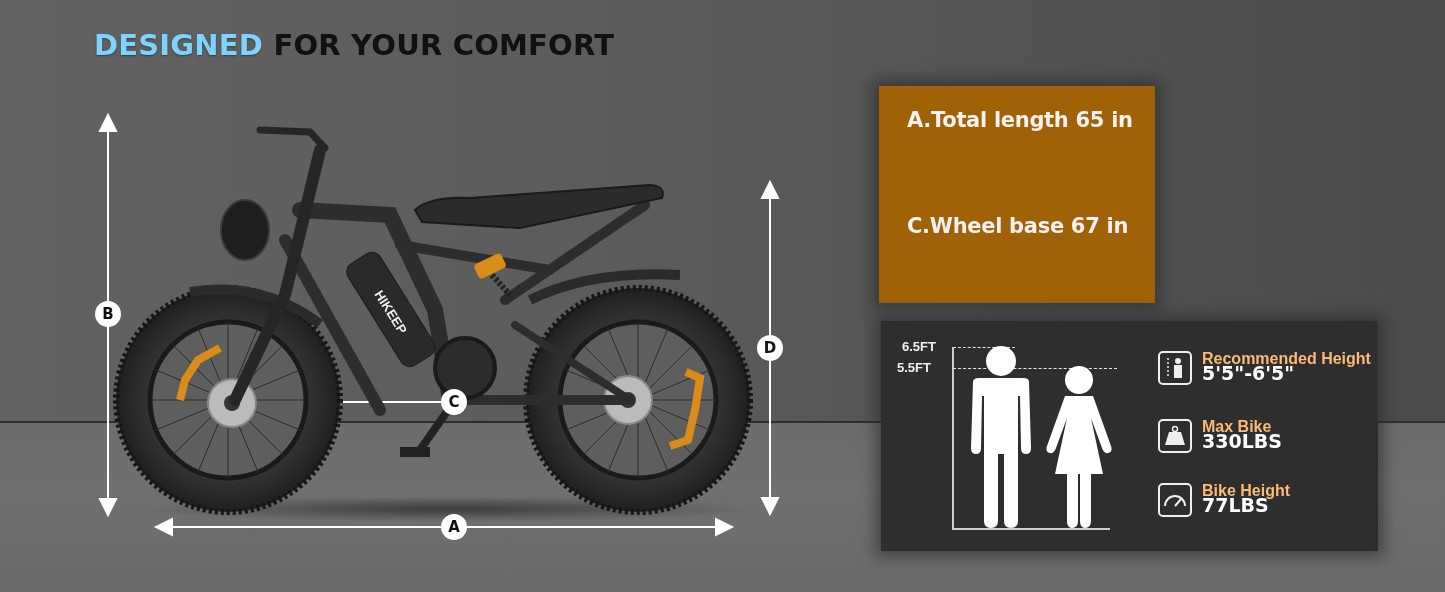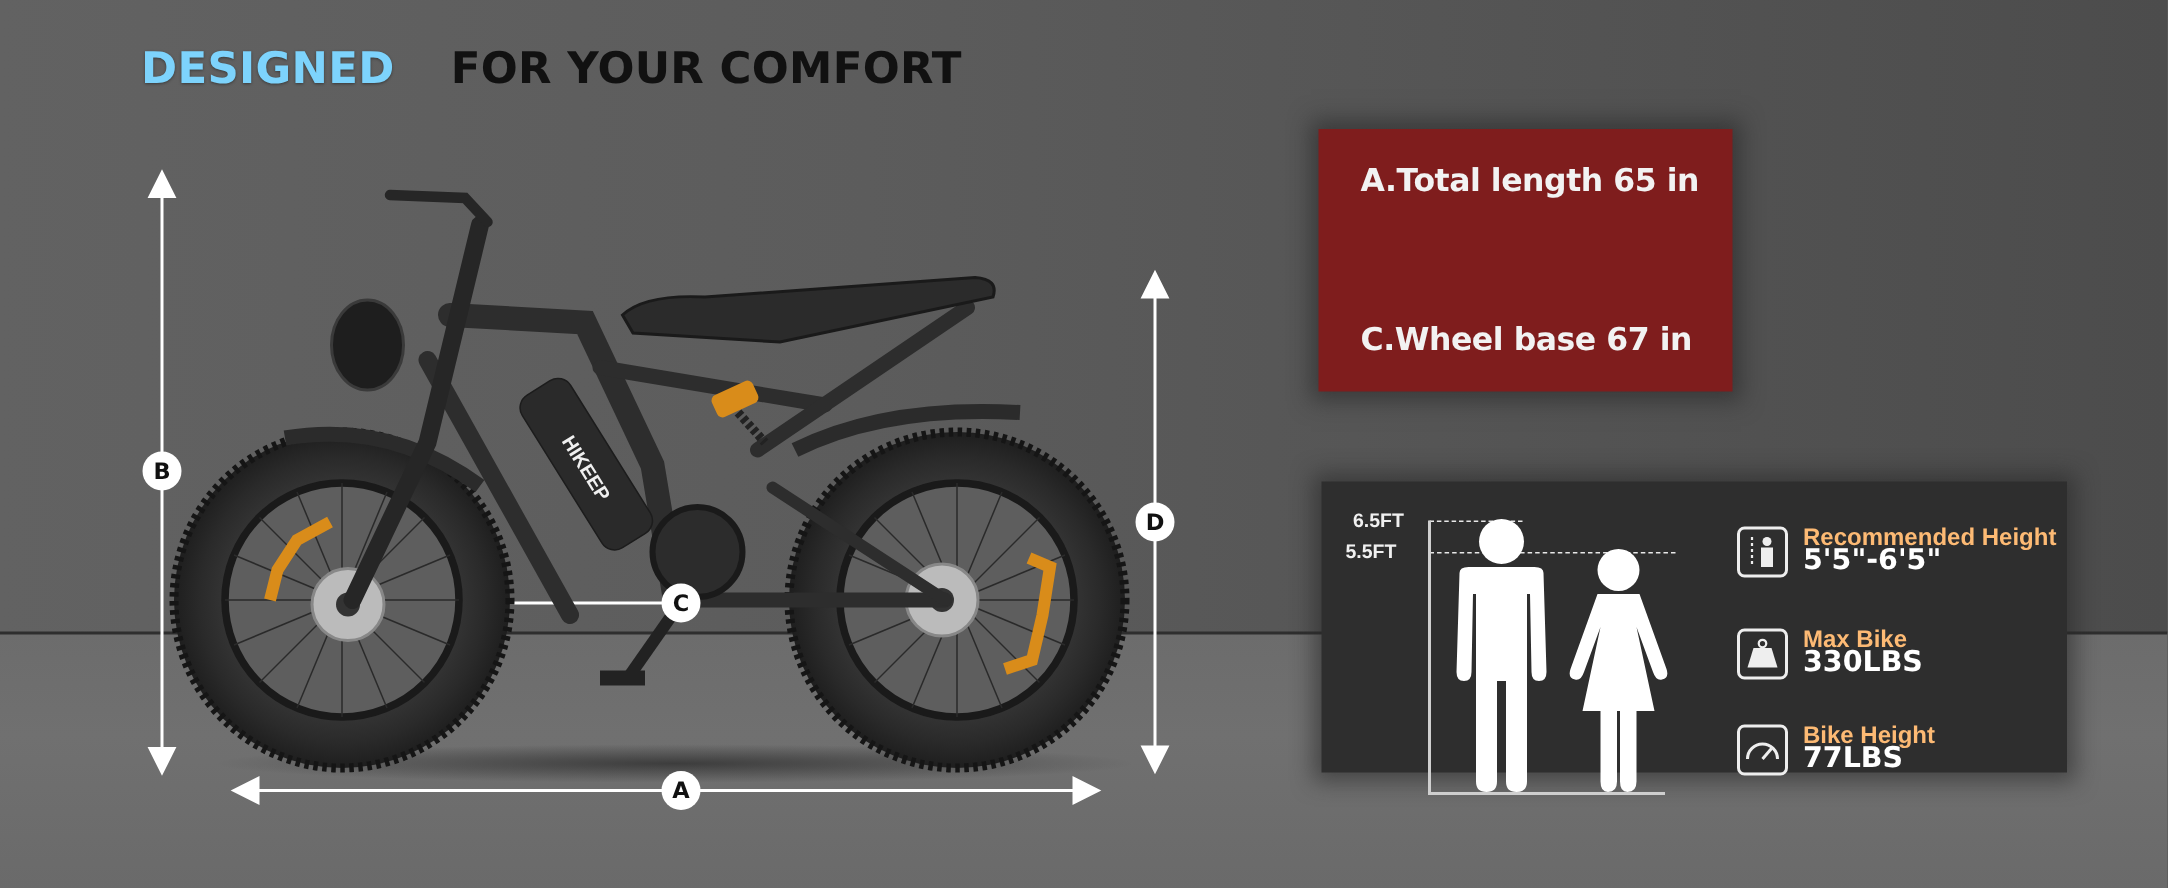--- a/index.html
+++ b/index.html
@@ -10,28 +10,28 @@
     background:linear-gradient(90deg,#626262 0%,#5c5c5c 40%,#545454 70%,#4c4c4c 100%);}
   .floor{position:absolute;left:0;top:422px;width:1445px;height:170px;
     background:linear-gradient(180deg,#6c6c6c 0%,#707070 40%,#6a6a6a 100%);}
   .horizon{position:absolute;left:0;top:421px;width:1445px;height:2px;background:#2e2e2e;}
   .floor-shadow{position:absolute;left:140px;top:496px;width:620px;height:26px;
     background:radial-gradient(ellipse at center,rgba(20,20,20,.55) 0%,rgba(20,20,20,0) 70%);}
 
   .title{position:absolute;left:94px;top:28px;font-size:29px;font-weight:bold;letter-spacing:.2px;
     font-family:"DejaVu Sans","Liberation Sans",sans-serif;}
   .title .w{color:#7dd3fc;text-shadow:0 1px 2px rgba(0,0,0,.4);}
-  .title .b{color:#111111;margin-left:27px;}
-
-  .dims-panel{position:absolute;left:879px;top:86px;width:276px;height:175px;
-    background:#7f1d1d;box-shadow:0 0 14px 6px rgba(40,40,40,.6);text-align:center;}
+  .title .b{color:#111111;}
+
+  .dims-panel{position:absolute;left:879px;top:86px;width:276px;height:217px;
+    background:#a16207;box-shadow:0 0 14px 6px rgba(40,40,40,.6);text-align:center;}
   .dim-line{position:absolute;left:28px;color:#f2f2f2;font-weight:bold;font-size:21px;
     font-family:"DejaVu Sans","Liberation Sans",sans-serif;letter-spacing:-.3px;}
 
-  .spec-panel{position:absolute;left:881px;top:321px;width:497px;height:194px;
+  .spec-panel{position:absolute;left:881px;top:321px;width:497px;height:230px;
     background:#2e2e2e;box-shadow:0 0 14px 6px rgba(40,40,40,.6);}
   .ft{position:absolute;color:#f0f0f0;font-weight:bold;font-size:13px;}
   .dash{position:absolute;height:0;border-top:1.5px dashed #e8e8e8;}
   .ruler{position:absolute;background:#cfcfcf;}
   .spec-item{position:absolute;left:277px;}
   .spec-icon{position:absolute;left:0;top:0;width:34px;height:34px;border:2px solid #eee;border-radius:5px;box-sizing:border-box;}
   .spec-label{position:absolute;left:44px;top:-1px;color:#fdba74;font-size:16px;font-weight:bold;white-space:nowrap;}
   .spec-value{position:absolute;left:44px;top:11px;color:#ffffff;font-size:19px;font-weight:bold;white-space:nowrap;
     font-family:"DejaVu Sans","Liberation Sans",sans-serif;}
 

